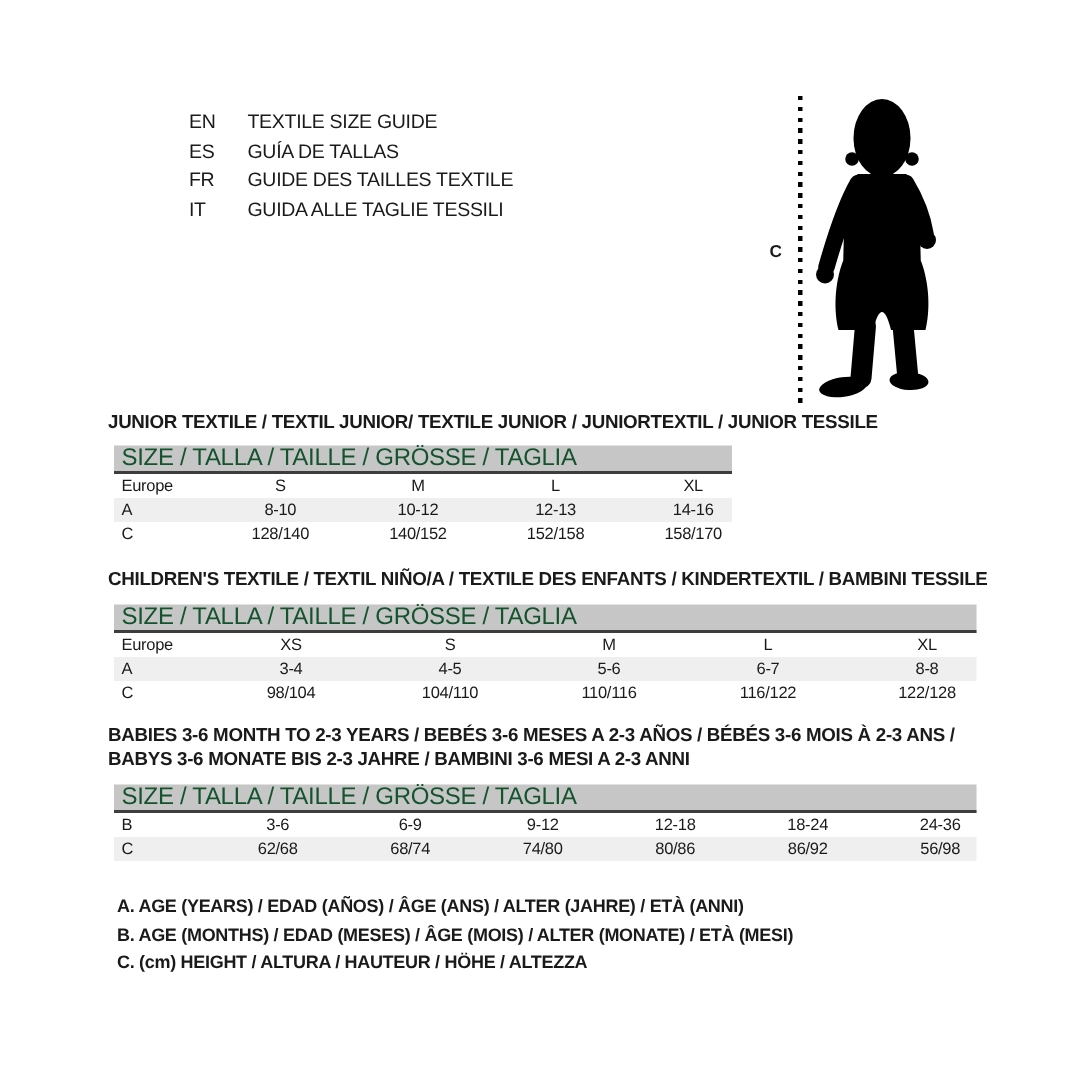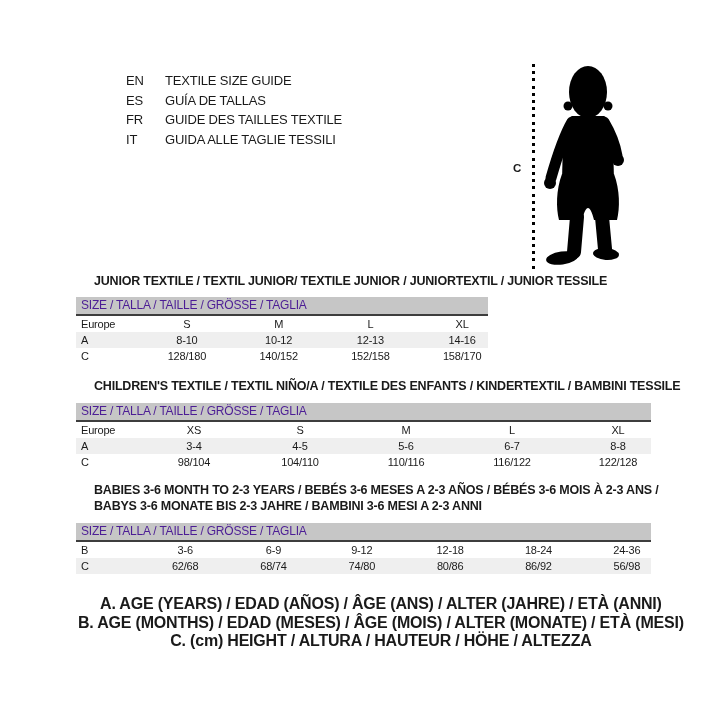--- a/index.html
+++ b/index.html
@@ -55,43 +55,43 @@
     position: absolute;
     left: 542px;
     top: 62px;
     width: 112px;
     height: 210px;
   }
 
   
   .sec-title {
     position: absolute;
-    left: 94px;
+    left: 72px;
     font-size: 12.5px;
     font-weight: 700;
     white-space: nowrap;
   }
   .sec-title.two-line {
     white-space: normal;
     width: 565px;
     line-height: 16px;
   }
 
   
   .size-table { position: absolute; left: 76px; }
   .t1 { top: 297px; width: 412px; }
   .t2 { top: 403px; width: 575px; }
   .t3 { top: 523px; width: 575px; }
   .size-bar {
     height: 17px;
     line-height: 17px;
     background: #c6c6c6;
     border-bottom: 2px solid #3d3d3d;
-    font-size: 12px;
-    color: #4c1d95;
+    font-size: 16px;
+    color: #14532d;
     padding-left: 5px;
   }
   .trow {
     display: flex;
     height: 16px;
     align-items: center;
     font-size: 11px;
     gap: 40px;
   }
   .trow.shaded { background: #efefef; }
@@ -102,25 +102,24 @@
   }
   .cell { flex: 1; text-align: center; }
 
   
   .footnotes {
     position: absolute;
     left: 78px;
     top: 595px;
   }
   .footnote {
-    font-size: 16px;
+    font-size: 12px;
     font-weight: 700;
     line-height: 18.6px;
     white-space: nowrap;
-    text-align: center;
   }
 </style>
 </head>
 <body>
 
 <div class="page">
 
   <div class="lang-list">
     <div class="lang-row">
       <span class="lang-code">EN</span>
@@ -172,21 +171,21 @@
     </div>
     <div class="trow shaded">
       <div class="lbl">A</div>
       <div class="cell">8-10</div>
       <div class="cell">10-12</div>
       <div class="cell">12-13</div>
       <div class="cell">14-16</div>
     </div>
     <div class="trow">
       <div class="lbl">C</div>
-      <div class="cell">128/180</div>
+      <div class="cell">128/140</div>
       <div class="cell">140/152</div>
       <div class="cell">152/158</div>
       <div class="cell">158/170</div>
     </div>
   </div>
 
   <div class="sec-title" style="top:379px">CHILDREN'S TEXTILE / TEXTIL NIÑO/A / TEXTILE DES ENFANTS / KINDERTEXTIL / BAMBINI TESSILE</div>
   <div class="size-table t2">
     <div class="size-bar">SIZE / TALLA / TAILLE / GRÖSSE / TAGLIA</div>
     <div class="trow">

